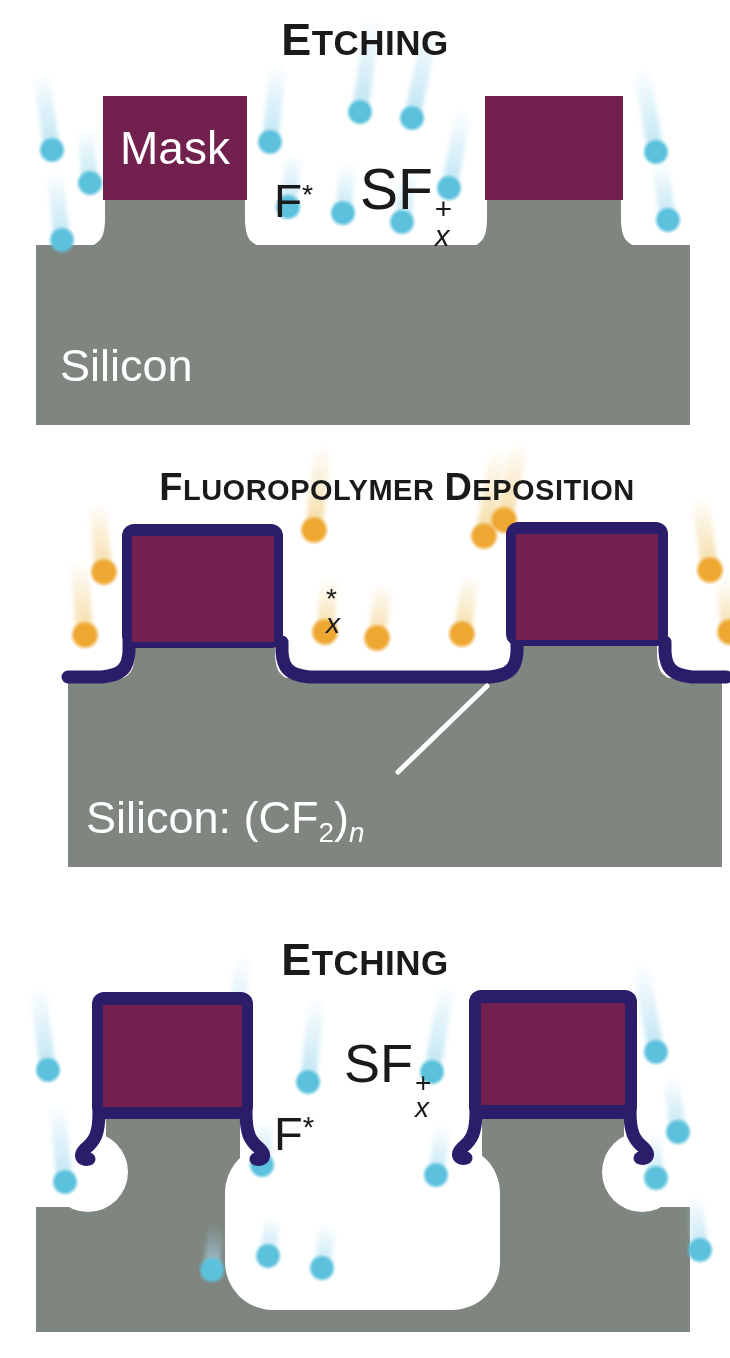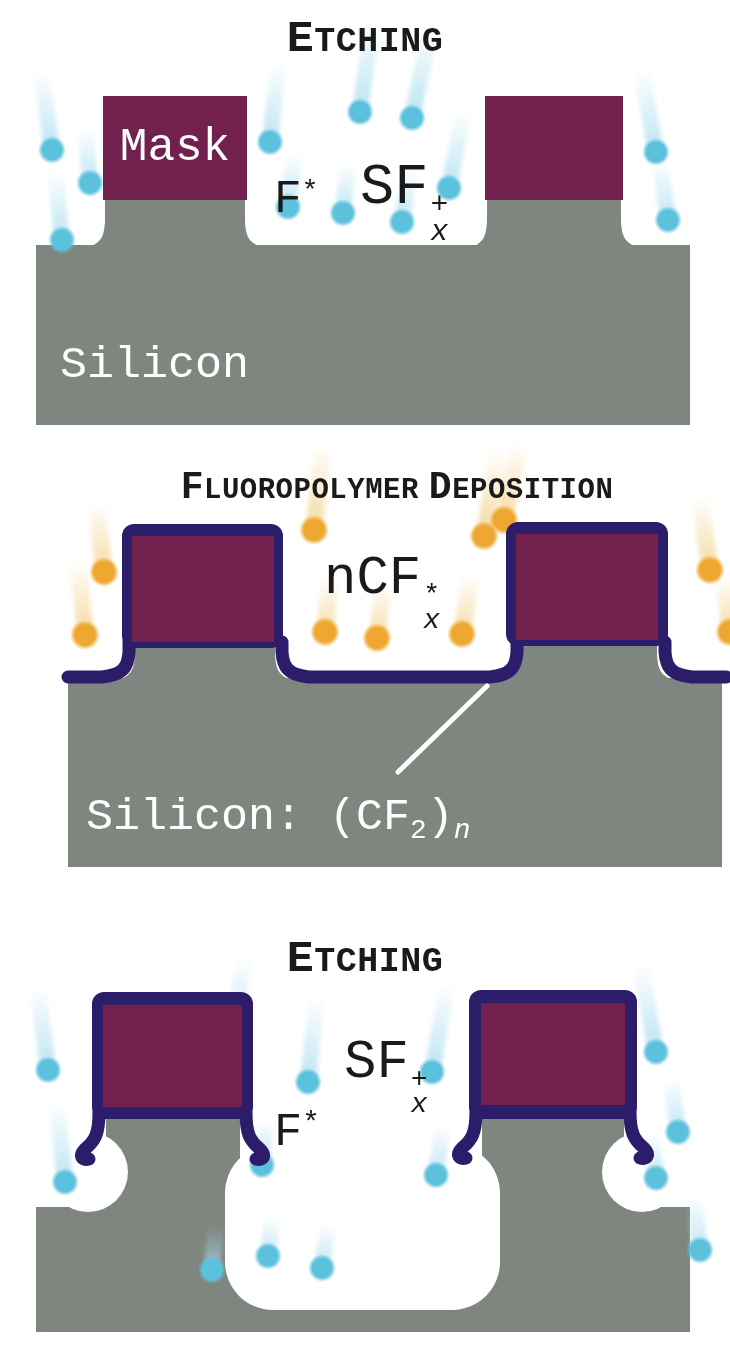--- a/index.html
+++ b/index.html
@@ -1,18 +1,18 @@
 <!DOCTYPE html>
 <html style="--background: #FFFFFF; --silicon: #7E867F; --mask: #72204E; --polymer: #2B1D69; --ion: #5CC1DD; --ion-trail: #A9DCEF; --radical: #EEA832; --radical-trail: #F3D491; --title-text: #1A1A1A; --label-on-silicon: #FFFFFF;"><head>
 <meta charset="utf-8">
 <style>
   html,body{margin:0;padding:0;background:#fff;}
   #stage{
     position:relative;width:730px;height:1358px;background:var(--background,#fff);
-    font-family:Liberation Mono, monospace;overflow:hidden;border-radius:12px;
+    font-family:Liberation Sans, sans-serif;overflow:hidden;border-radius:12px;
   }
   .panel{position:absolute;left:0;width:730px;}
   #panel-1{top:0;height:440px;}
   #panel-2{top:420px;height:480px;margin-left:32px;}
   #panel-3{top:920px;height:438px;}
   .panel svg{position:absolute;left:0;top:0;}
 
   
   .silicon{fill:var(--silicon);}
   .mask-rect{fill:var(--mask);}
@@ -210,21 +210,21 @@
       <rect class="poly" x="90" y="104" width="161" height="124" rx="12"></rect>
       <rect class="mask-rect" x="100" y="116" width="142" height="106"></rect>
       <rect class="poly" x="474" y="102" width="162" height="124" rx="12"></rect>
       <rect class="mask-rect" x="484" y="114" width="142" height="106"></rect>
 
       <line class="pointer-line" x1="455" y1="266" x2="366" y2="352"></line>
     </svg>
     <div class="ovl title t2">
       <span class="word"><span class="lead">F</span><span>LUOROPOLYMER</span></span><span class="word"><span class="lead">D</span><span>EPOSITION</span></span>
     </div>
-    <div class="ovl chem p2-ncf"><span>nCF</span><span class="stack">
+    <div class="ovl chem p2-ncf"><span class="stack">
           <span>*</span>
           <span class="s-sub">x</span>
         </span></div>
     <div class="ovl on-silicon p2-poly"><span>Silicon:  (CF</span><span class="sub">2</span><span>)</span><span class="sub sub-n">n</span></div>
   </div>
 
   <div class="panel" id="panel-3">
     <svg width="730" height="438" viewBox="0 0 730 438">
 
       <rect class="silicon" x="36" y="287" width="654" height="125"></rect>

